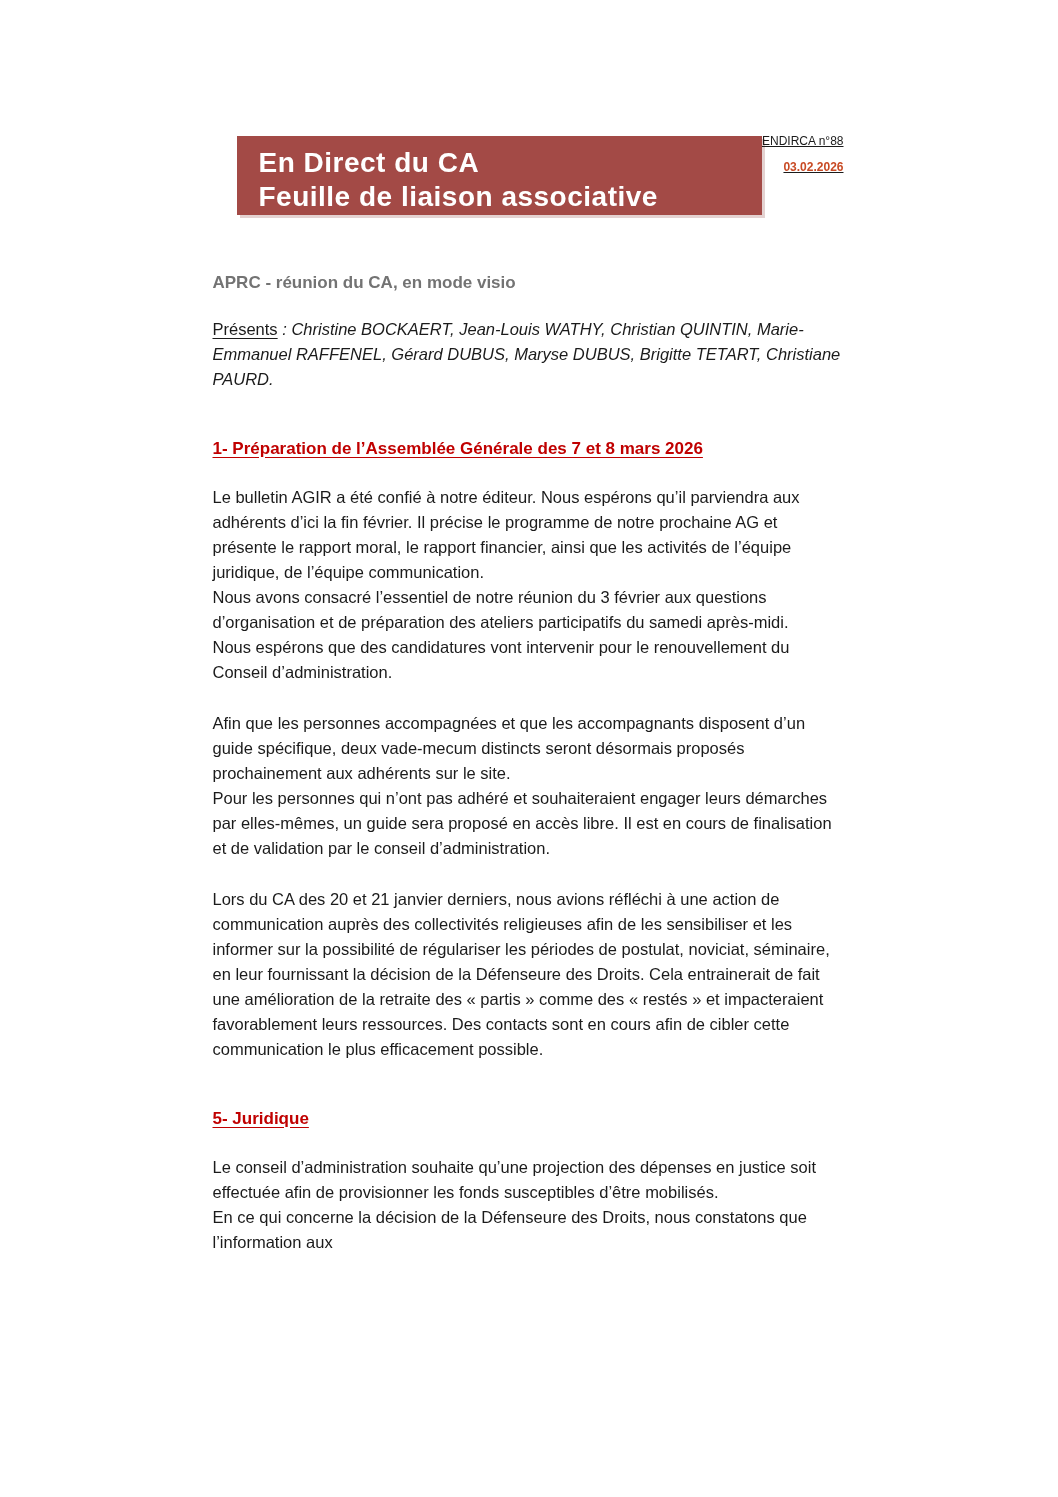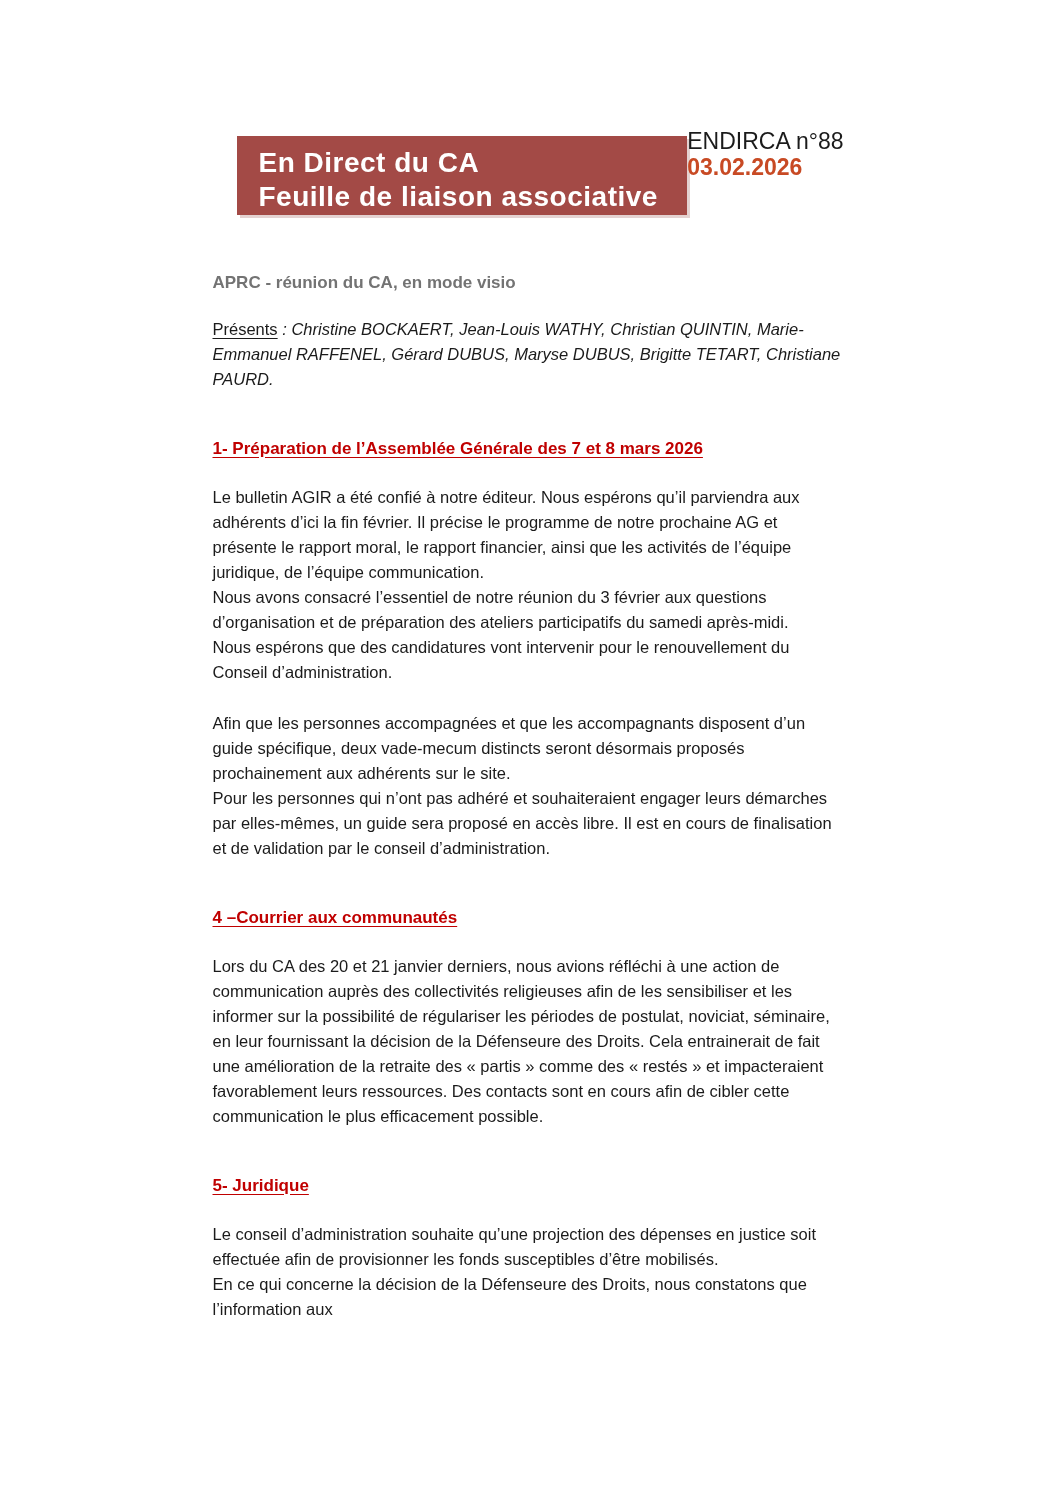--- a/index.html
+++ b/index.html
@@ -34,23 +34,25 @@
     margin-left: 24px;
     margin-top: 8px;
     padding: 10px 0 0 22px;
     font-size: 28px;
     font-weight: bold;
     line-height: 34px;
     letter-spacing: 0.5px;
     box-shadow: 3px 3px 0 0 #e4d2d1;
   }
   .header-right {
-    font-size: 23px;
+    text-align: right;
+    font-size: 12px;
     line-height: 26px;
     white-space: nowrap;
+    text-decoration: underline;
   }
   .issue-date {
     color: #c84a24;
     font-weight: bold;
   }
   
   .doc-title {
     margin: 58px 0 0 0;
     color: #737373;
     font-weight: bold;
@@ -128,21 +130,20 @@
 
   <div class="section">
     <div class="section-body">
       <p>Afin que les personnes accompagnées et que les accompagnants disposent d’un guide spécifique, deux vade-mecum distincts seront désormais proposés prochainement aux adhérents sur le site.</p>
       <p>Pour les personnes qui n’ont pas adhéré et souhaiteraient engager leurs démarches par elles-mêmes, un guide sera proposé en accès libre. Il est en cours de finalisation et de validation par le conseil d’administration.</p>
     </div>
   </div>
 
 
   <div class="section">
-    <p class="section-heading">4 –Courrier aux communautés</p>
     <div class="section-body">
       <p>Lors du CA des 20 et 21 janvier derniers, nous avions réfléchi à une action de communication auprès des collectivités religieuses afin de les sensibiliser et les informer sur la possibilité de régulariser les périodes de postulat, noviciat, séminaire, en leur fournissant la décision de la Défenseure des Droits. Cela entrainerait de fait une amélioration de la retraite des « partis » comme des « restés » et impacteraient favorablement leurs ressources. Des contacts sont en cours afin de cibler cette communication le plus efficacement possible.</p>
     </div>
   </div>
 
   <div class="section">
     <p class="section-heading">5- Juridique</p>
     <div class="section-body">
       <p>Le conseil d’administration souhaite qu’une projection des dépenses en justice soit effectuée afin de provisionner les fonds susceptibles d’être mobilisés.</p>
       <p>En ce qui concerne la décision de la Défenseure des Droits, nous constatons que l’information aux</p>

